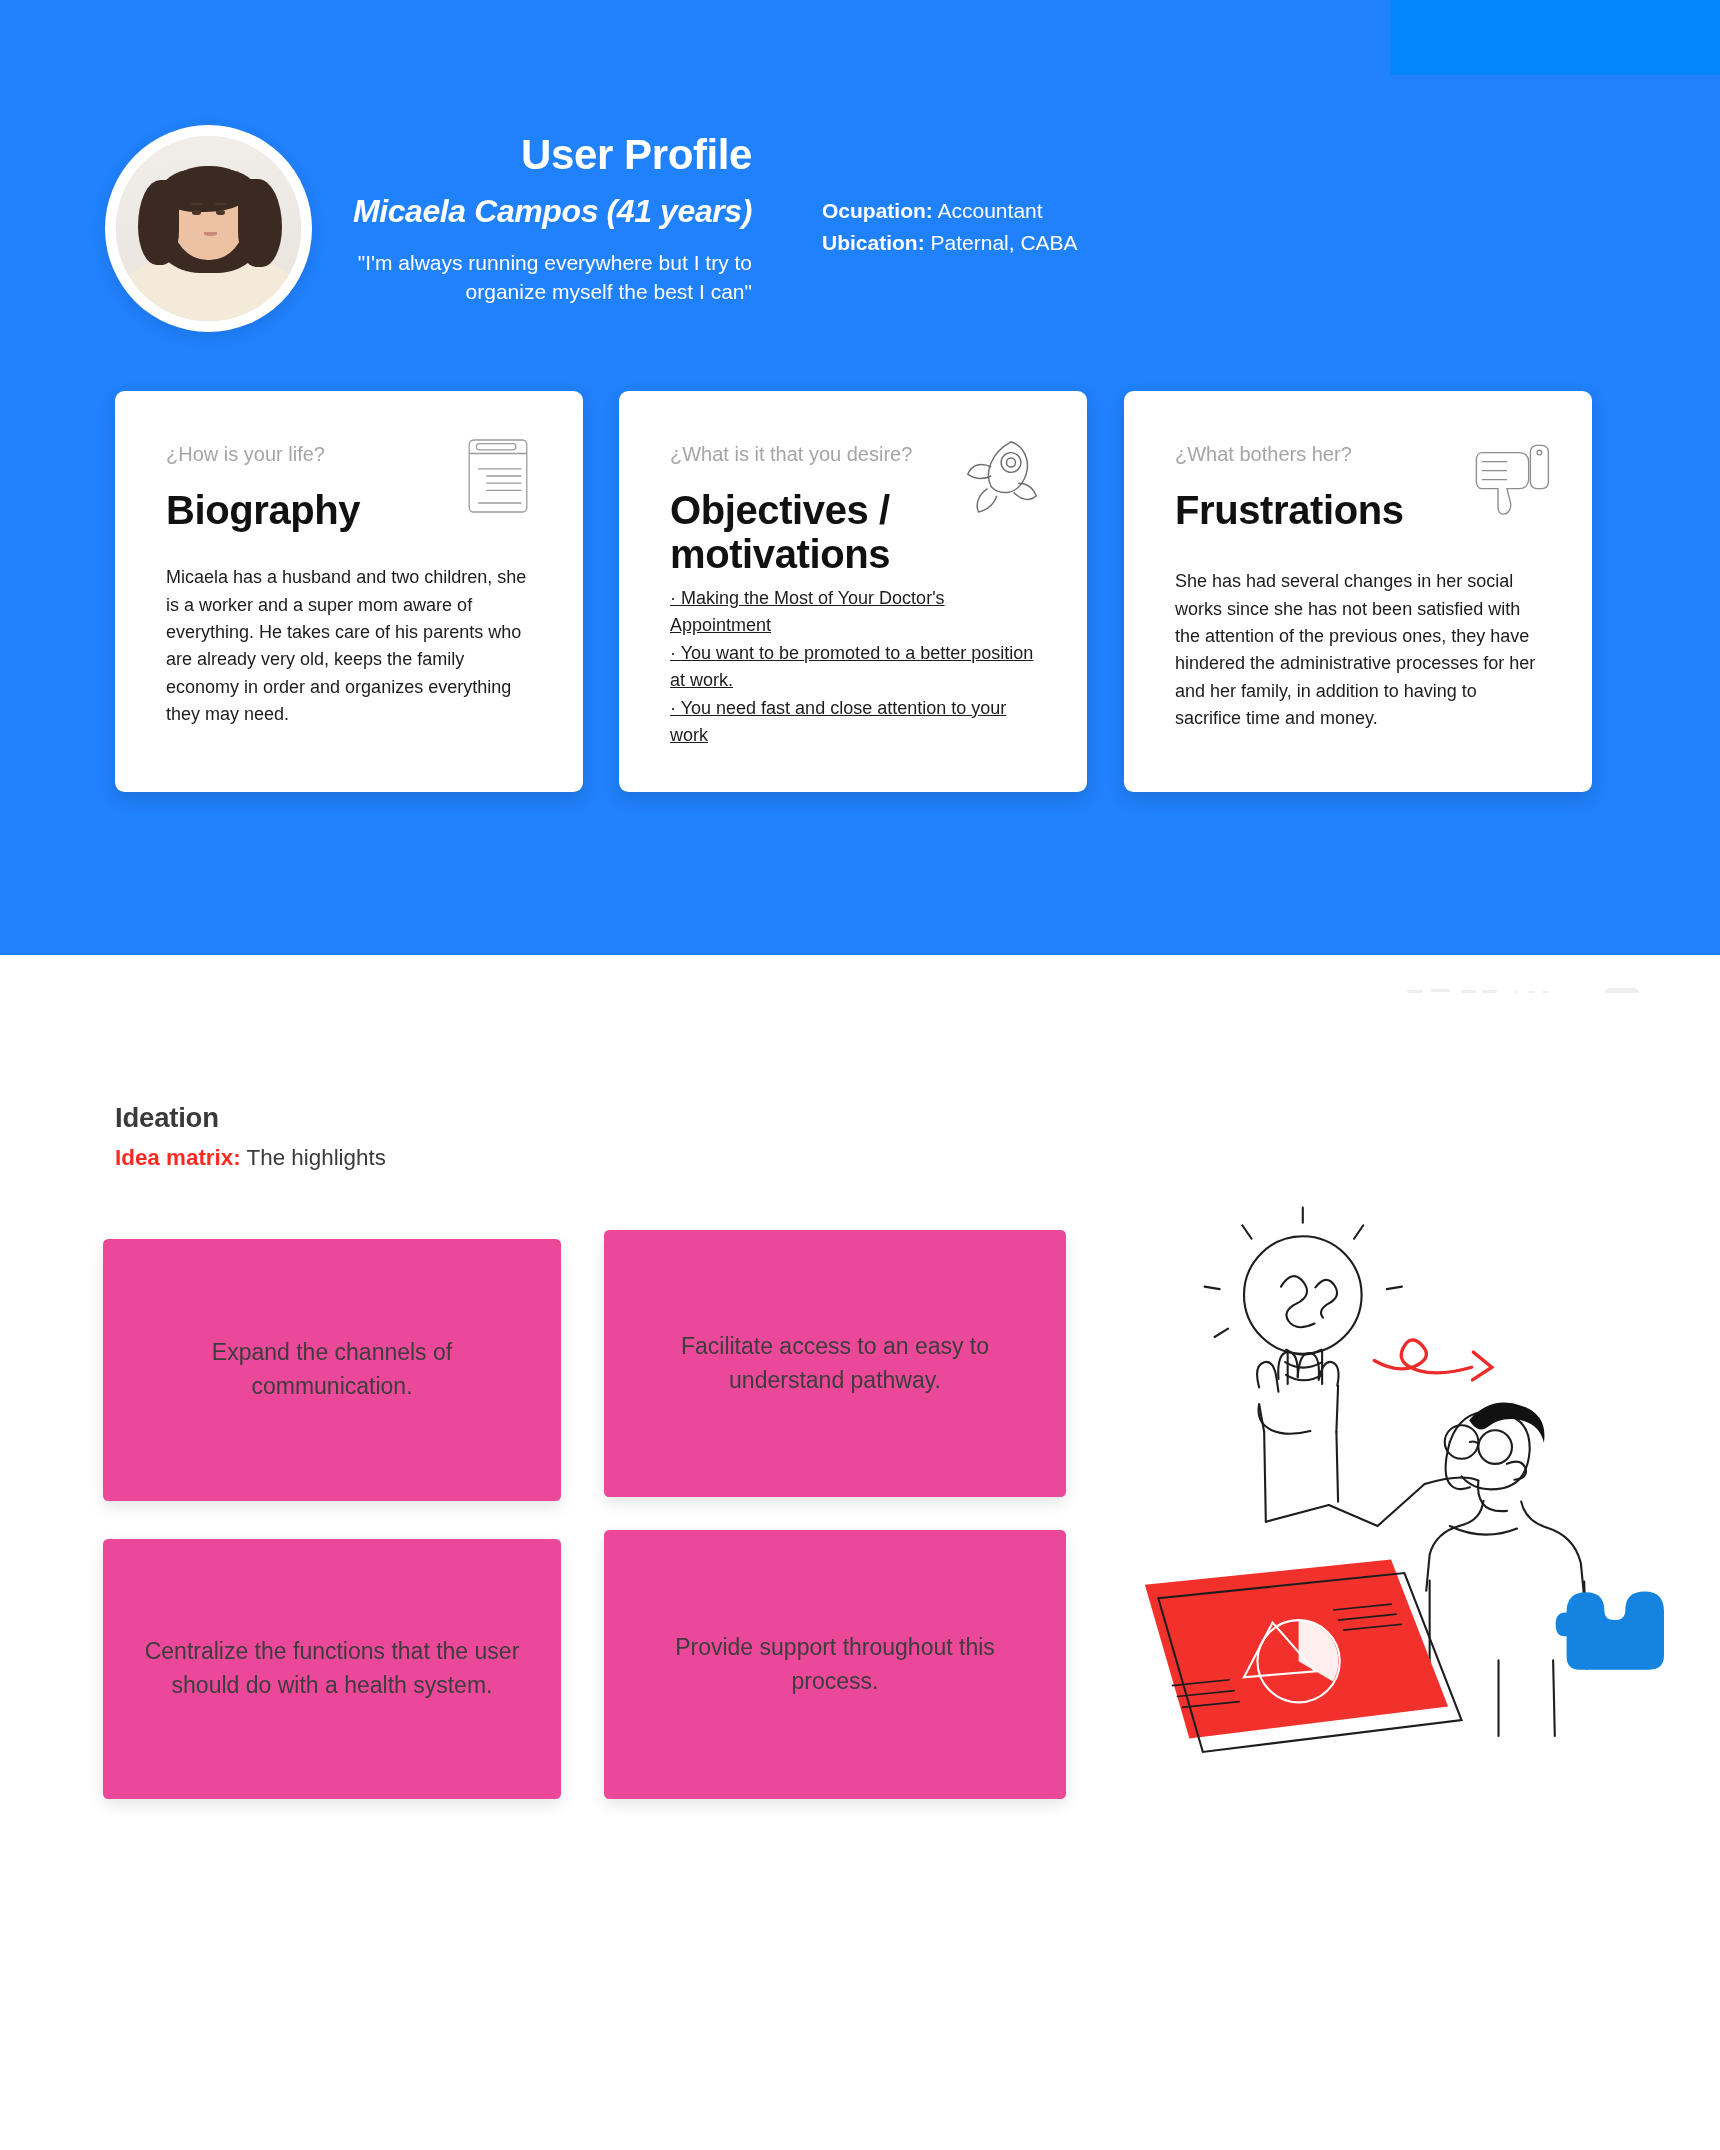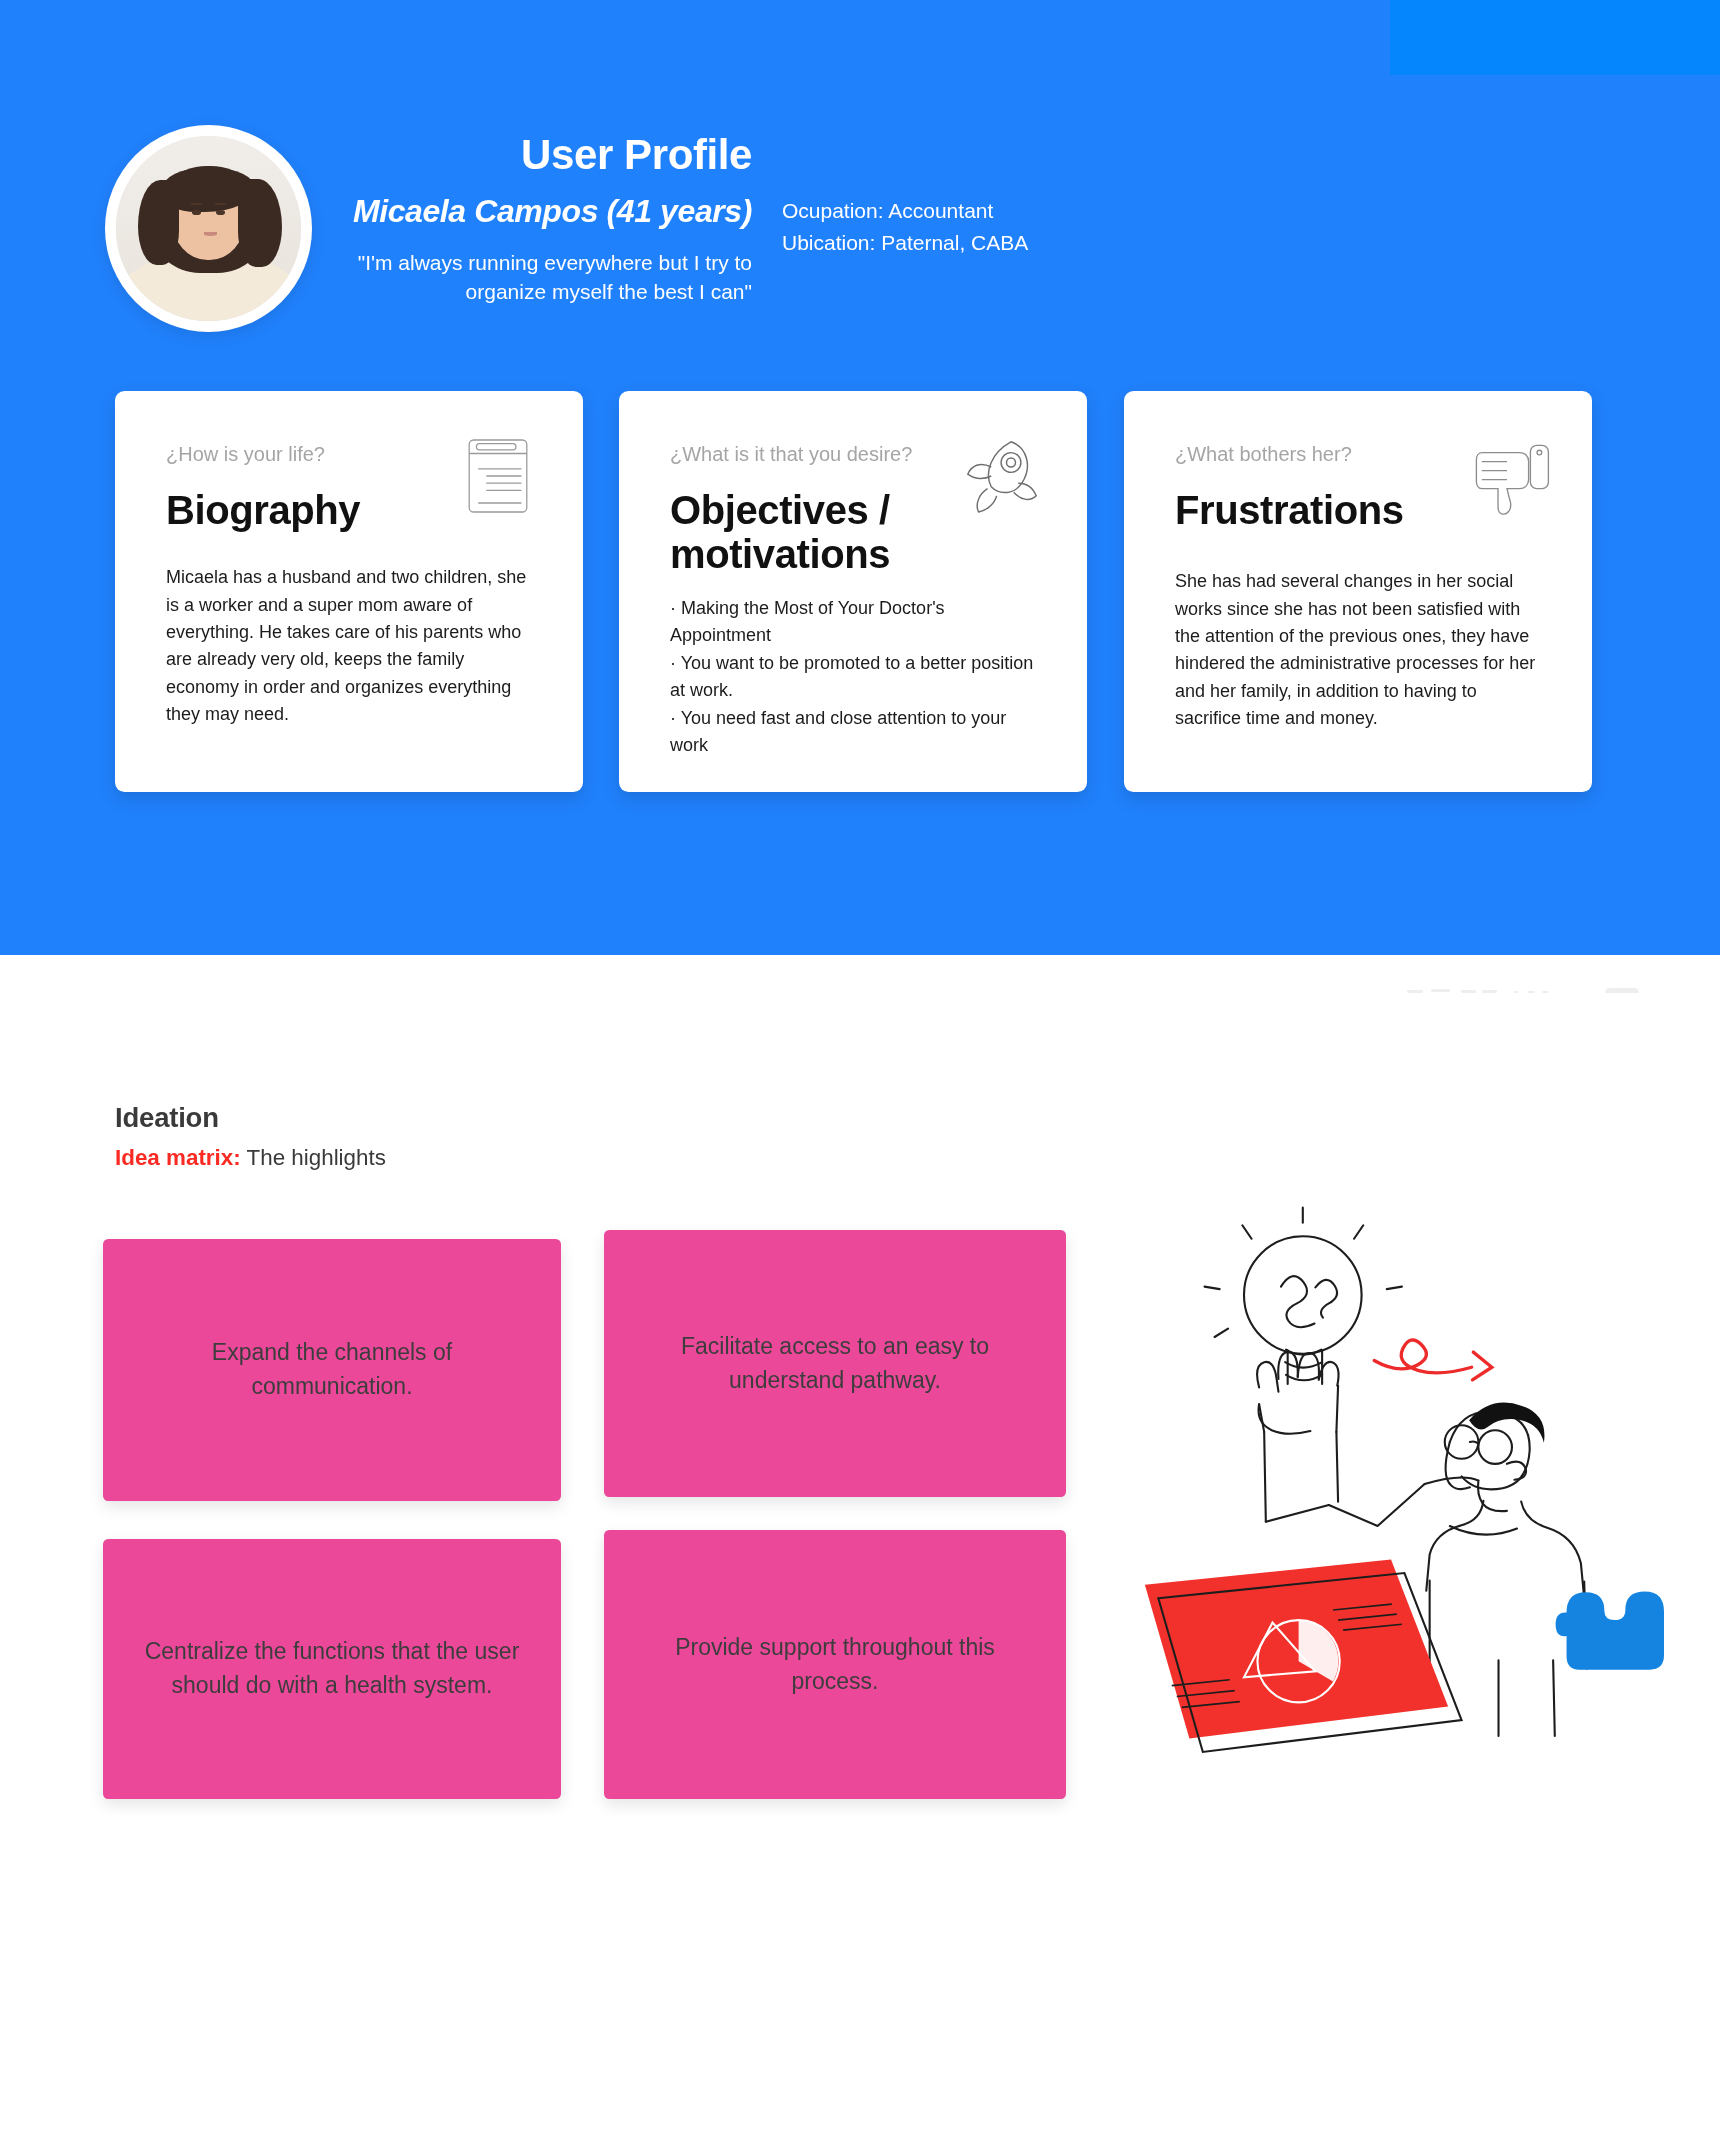--- a/index.html
+++ b/index.html
@@ -69,21 +69,21 @@
   .hero-quote{
     margin-top:20px;
     font-size:21px; color:#ffffff; line-height:1.38; font-weight:400;
   }
 
   .hero-right{ position:absolute; left:782px; top:196px; width:796px; }
   .hero-right p{
     font-size:21px; color:#ffffff; line-height:1.42; font-weight:400;
     margin-bottom:1.7px;
   }
-  .hero-right b{ font-weight:400; }
+  .hero-right b{ font-weight:700;margin-left:40px; }
 
   
   .pcard{
     position:absolute; top:391px; width:468px; height:401px;
     background:#ffffff; border-radius:9.5px;
     box-shadow:0 6.9px 17px rgba(0,0,0,.13);
     padding:51px 51px 0 51px;
   }
   .pcard.c1{ left:115px; }
   .pcard.c2{ left:619px; }
@@ -95,21 +95,21 @@
   .pc-h{
     margin-top:22.4px;
     font-size:40px; font-weight:700; color:#111111; letter-spacing:-0.4px; line-height:1.12;
   }
   .pcard.c2 .pc-h{ margin-top:21.5px; }
   .pc-b{
     margin-top:31px;
     font-size:18px; color:#1c1c1c; line-height:1.52; font-weight:400;
     white-space:pre-line;
   }
-  .pcard.c2 .pc-b{ margin-top:18px; }
+  .pcard.c2 .pc-b{ margin-top:8px;text-decoration:underline; }
   .pcard.c3 .pc-b{ margin-top:35px; }
 
   .pc-icon{ position:absolute; right:40px; top:40px; width:90px; height:90px; }
   .pc-icon svg{ width:100%; height:100%; display:block; }
 
   
   .ideation-head{ position:absolute; left:115px; top:1102px; }
   .id-title{ font-size:27.5px; font-weight:700; color:#3a3a3a; letter-spacing:-0.2px;}
   .id-sub{ margin-top:11.2px; font-size:22.4px; font-weight:400; color:#3a3a3a;}
   .id-sub .red{ color:#fb2a23; font-weight:700; }

